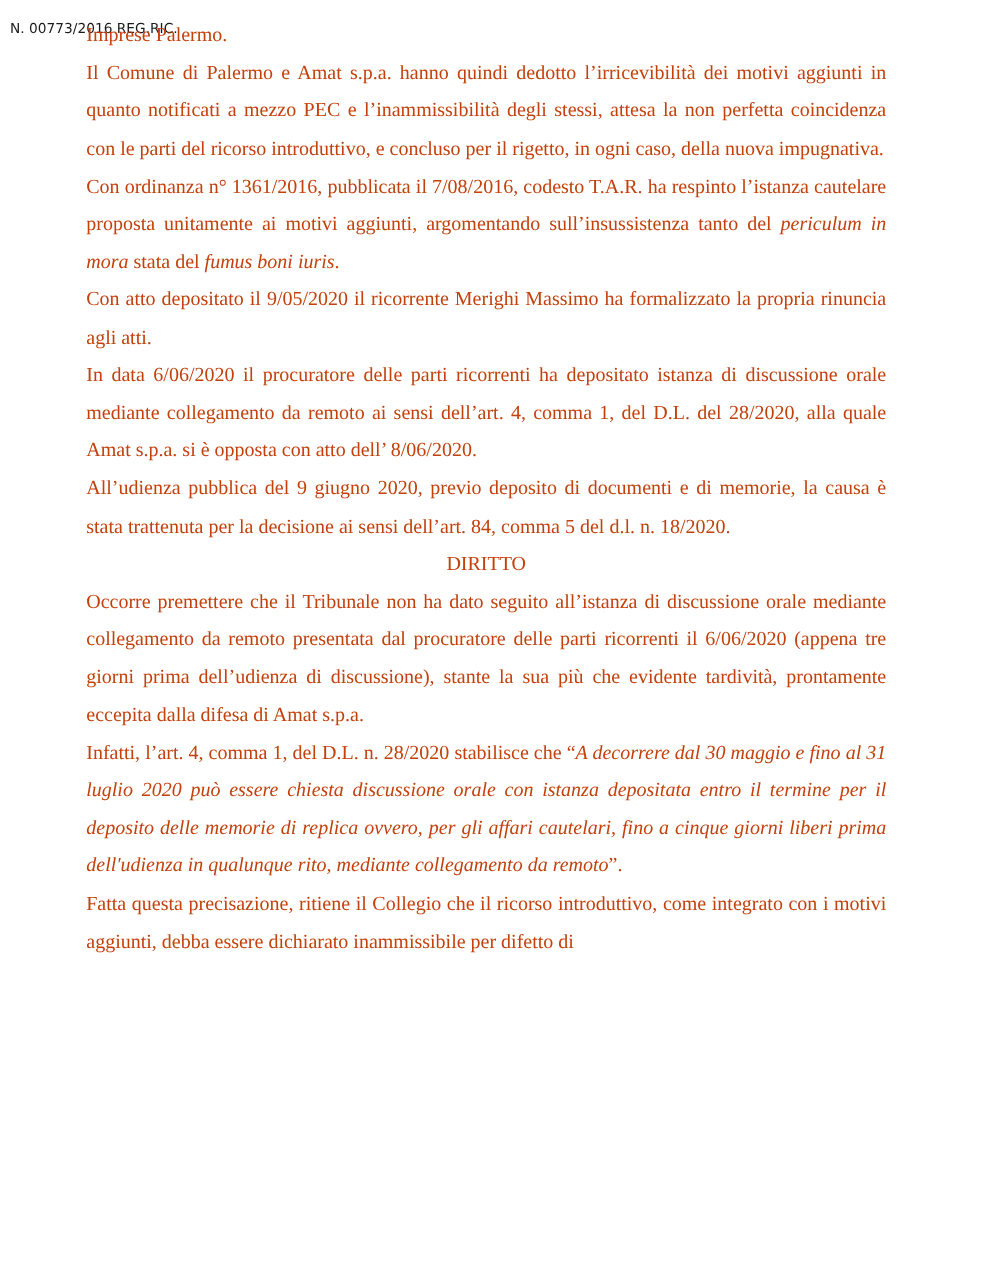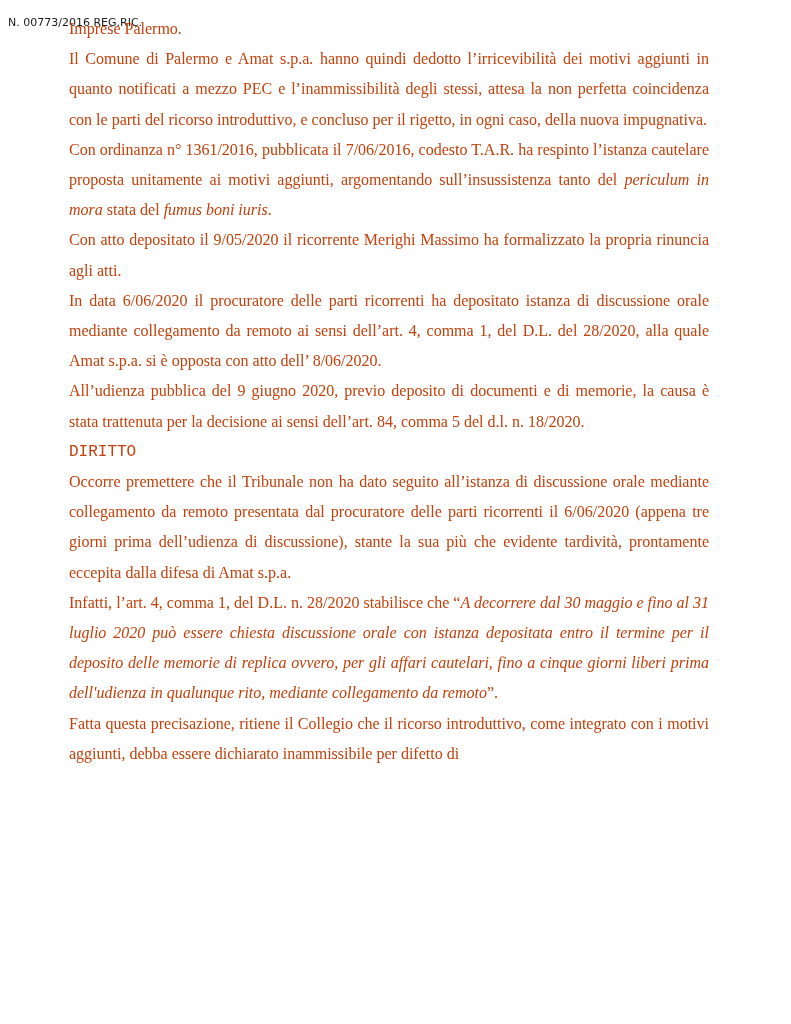--- a/index.html
+++ b/index.html
@@ -7,32 +7,32 @@
   .header-ref {
     position: absolute; left: 8px; top: 16px;
     font-family: "DejaVu Sans", sans-serif; font-size: 11px; color: #1a1a1a;
   }
   .page-body {
     position: absolute; left: 69px; top: 14px; width: 640px;
     font-family: "Liberation Serif", serif; font-size: 16px; line-height: 30.2px;
     color: #c2410c; text-align: justify;
   }
   .para { margin: 0; }
-  .heading { margin: 0; font-family: Liberation Mono, monospace; }
+  .heading { text-align: center; margin: 0; }
   em { }
 </style>
 </head>
 <body>
 
 <div class="header-ref">N. 00773/2016 REG.RIC.</div>
 
 <div class="page-body">
   <p class="para">Imprese Palermo.</p>
   <p class="para">Il Comune di Palermo e Amat s.p.a. hanno quindi dedotto l’irricevibilità dei motivi aggiunti in quanto notificati a mezzo PEC e l’inammissibilità degli stessi, attesa la non perfetta coincidenza con le parti del ricorso introduttivo, e concluso per il rigetto, in ogni caso, della nuova impugnativa.</p>
-  <p class="para"><span>Con ordinanza n° 1361/2016, pubblicata il 7/06/2016, codesto T.A.R. ha respinto l’istanza cautelare proposta unitamente ai motivi aggiunti, argomentando sull’insussistenza tanto del </span><em>periculum in mora</em><span> stata del </span><em>fumus boni iuris</em><span>.</span></p>
+  <p class="para"><span>Con ordinanza n° 1361/2016, pubblicata il 7/08/2016, codesto T.A.R. ha respinto l’istanza cautelare proposta unitamente ai motivi aggiunti, argomentando sull’insussistenza tanto del </span><em>periculum in mora</em><span> stata del </span><em>fumus boni iuris</em><span>.</span></p>
   <p class="para">Con atto depositato il 9/05/2020 il ricorrente Merighi Massimo ha formalizzato la propria rinuncia agli atti.</p>
   <p class="para">In data 6/06/2020 il procuratore delle parti ricorrenti ha depositato istanza di discussione orale mediante collegamento da remoto ai sensi dell’art. 4, comma 1, del D.L. del 28/2020, alla quale Amat s.p.a. si è opposta con atto dell’ 8/06/2020.</p>
   <p class="para">All’udienza pubblica del 9 giugno 2020, previo deposito di documenti e di memorie, la causa è stata trattenuta per la decisione ai sensi dell’art. 84, comma 5 del d.l. n. 18/2020.</p>
   <p class="heading">DIRITTO</p>
   <p class="para">Occorre premettere che il Tribunale non ha dato seguito all’istanza di discussione orale mediante collegamento da remoto presentata dal procuratore delle parti ricorrenti il 6/06/2020 (appena tre giorni prima dell’udienza di discussione), stante la sua più che evidente tardività, prontamente eccepita dalla difesa di Amat s.p.a.</p>
   <p class="para"><span>Infatti, l’art. 4, comma 1, del D.L. n. 28/2020 stabilisce che “</span><em>A decorrere dal 30 maggio e fino al 31 luglio 2020 può essere chiesta discussione orale con istanza depositata entro il termine per il deposito delle memorie di replica ovvero, per gli affari cautelari, fino a cinque giorni liberi prima dell'udienza in qualunque rito, mediante collegamento da remoto</em><span>”.</span></p>
   <p class="para">Fatta questa precisazione, ritiene il Collegio che il ricorso introduttivo, come integrato con i motivi aggiunti, debba essere dichiarato inammissibile per difetto di</p>
 </div>
 
 </body></html>

